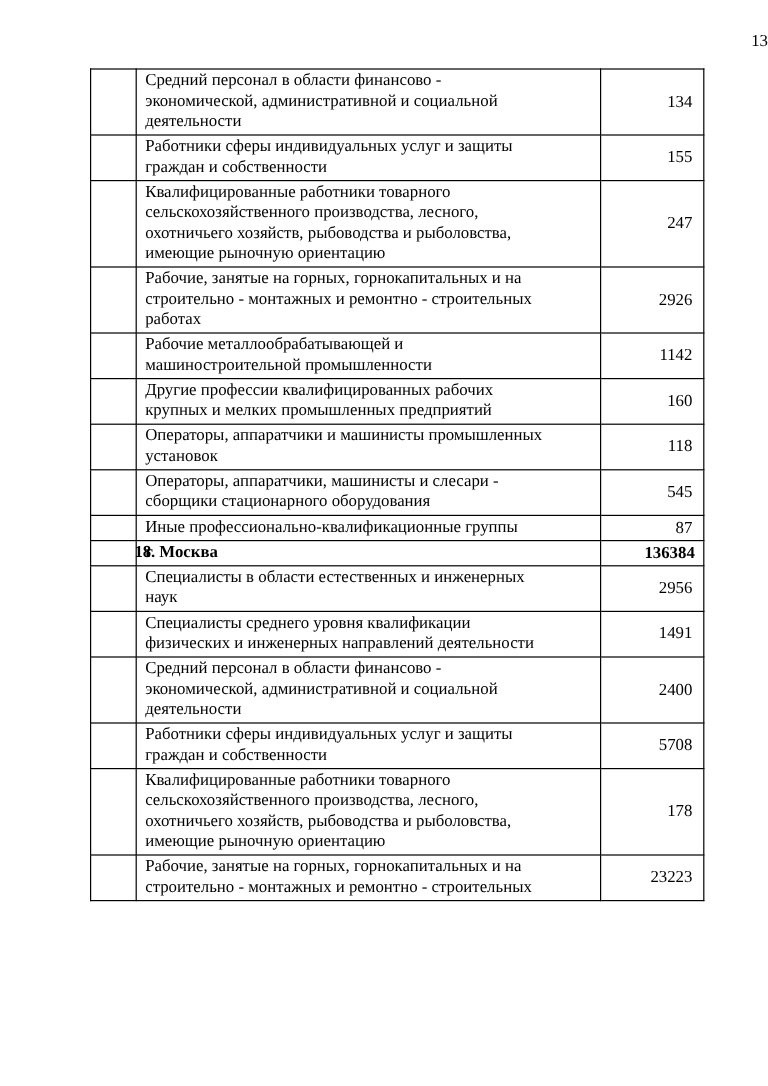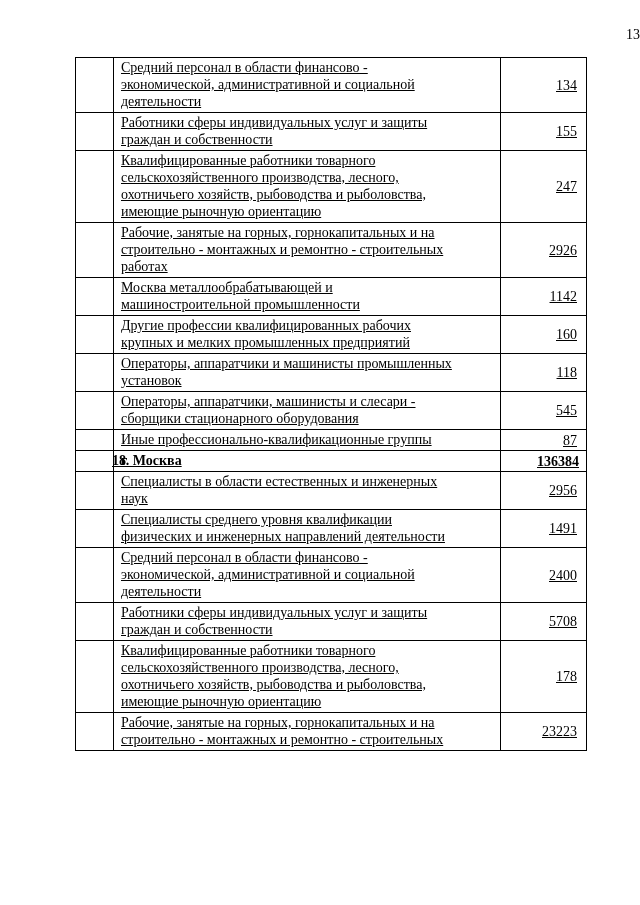--- a/index.html
+++ b/index.html
@@ -13,21 +13,20 @@
   .page-number {
     text-align: right;
     padding-top: 27px;
     font-size: 14px;
   }
   table.data-table {
     border-collapse: collapse;
     table-layout: fixed;
     width: 511px;
     margin: 14px 0 0 75px;
-    text-decoration: underline;
   }
   col.col-num   { width: 38px; }
   col.col-label { width: 387px; }
   col.col-value { width: 86px; }
   td {
     border: 1.5px solid #000;
     font-size: 14px;
     line-height: 17px;
     padding-left: 36px;
   }
@@ -84,21 +83,21 @@
   </tr>
         <tr>
     <td class="num"></td>
     <td class="label">Рабочие, занятые на горных, горнокапитальных и на
 строительно - монтажных и ремонтно - строительных
 работах</td>
     <td class="value">2926</td>
   </tr>
         <tr>
     <td class="num"></td>
-    <td class="label">Москва металлообрабатывающей и
+    <td class="label">Рабочие металлообрабатывающей и
 машиностроительной промышленности</td>
     <td class="value">1142</td>
   </tr>
         <tr>
     <td class="num"></td>
     <td class="label">Другие профессии квалифицированных рабочих
 крупных и мелких промышленных предприятий</td>
     <td class="value">160</td>
   </tr>
         <tr>

